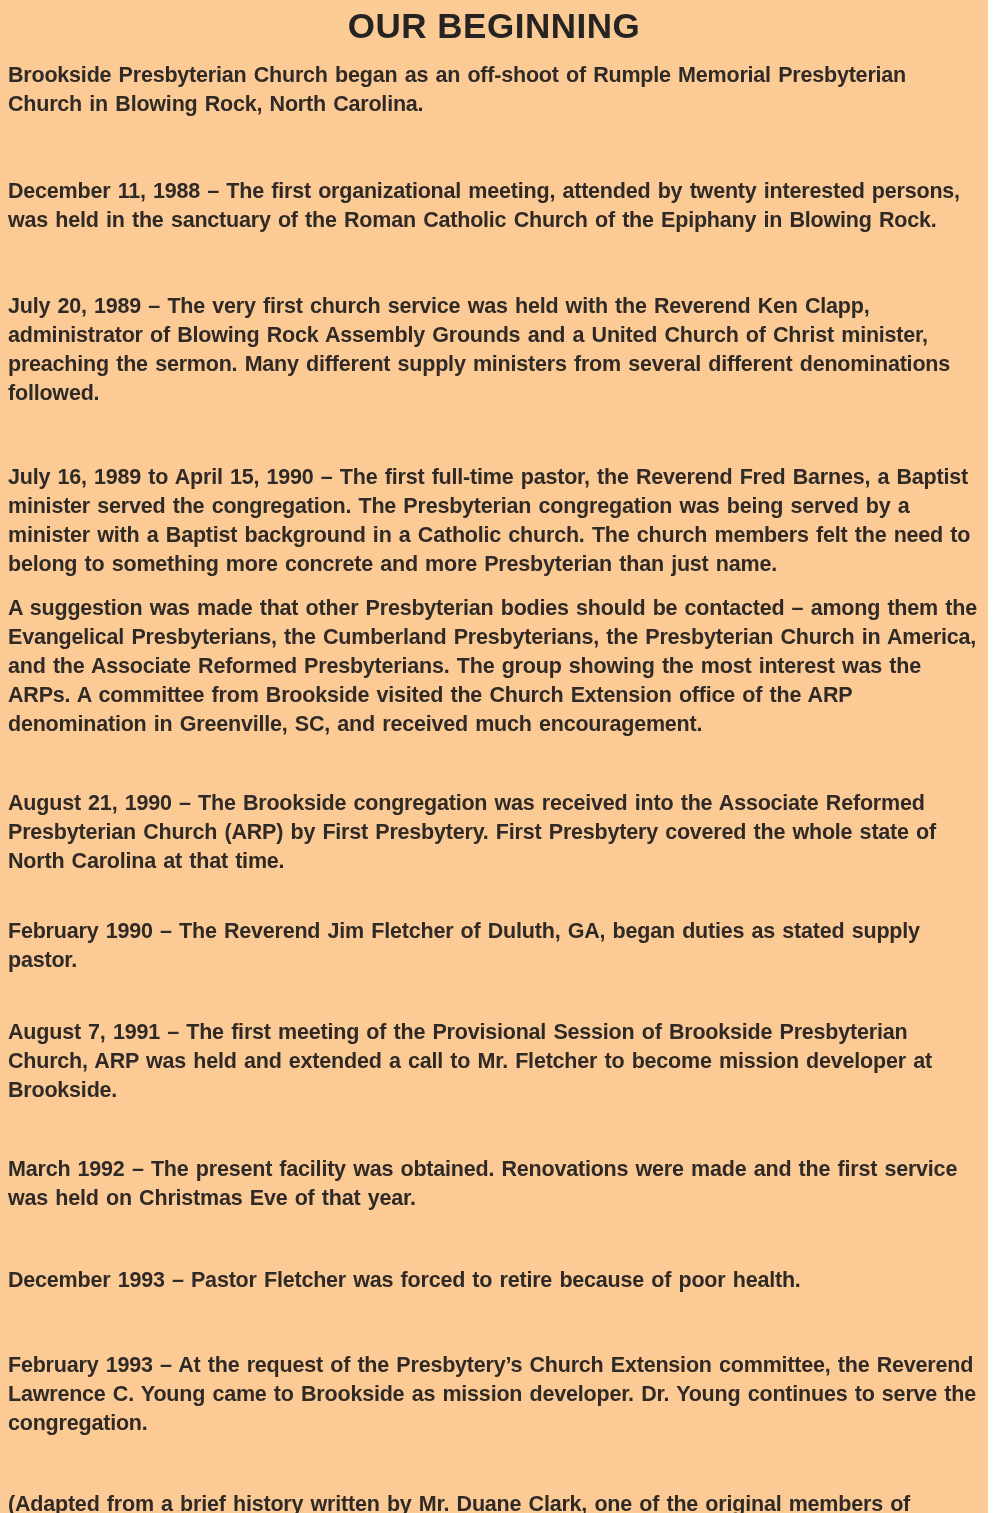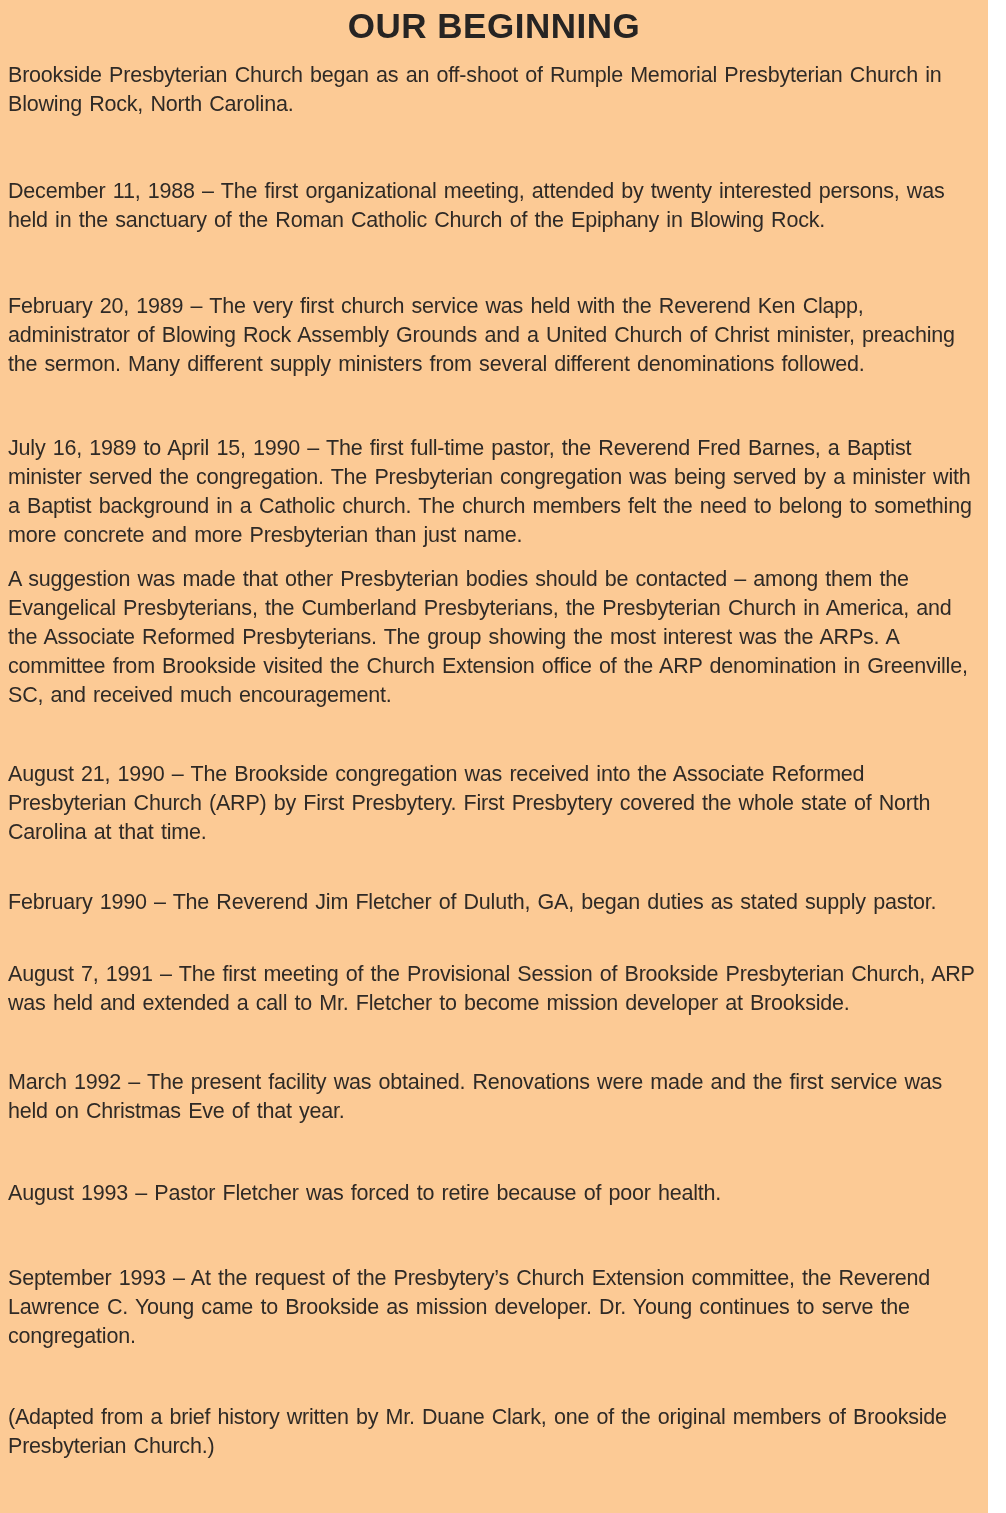--- a/index.html
+++ b/index.html
@@ -26,21 +26,21 @@
       letter-spacing: 0.5px;
       color: #262423;
     }
     .content {
       padding: 0 8px 0 8px;
     }
     .content p {
       margin: 0;
       font-size: 21.5px;
       line-height: 29px;
-      font-weight: 400;
+      font-weight: 700;
       letter-spacing: -0.2px;
       word-spacing: 1.5px;
       text-align: left;
     }
     
     .p0  { margin-top: 16px !important; }
     .p1  { margin-top: 58px !important; }
     .p2  { margin-top: 57px !important; }
     .p3  { margin-top: 55px !important; }
     .p4  { margin-top: 15px !important; }  
@@ -54,24 +54,24 @@
   </style>
 </head>
 <body>
 
 <div class="page">
   <h1 class="title">OUR BEGINNING</h1>
 
   <div class="content">
     <p class="p0">Brookside Presbyterian Church began as an off-shoot of Rumple Memorial Presbyterian Church in Blowing Rock, North Carolina.</p>
     <p class="p1">December 11, 1988 – The first organizational meeting, attended by twenty interested persons, was held in the sanctuary of the Roman Catholic Church of the Epiphany in Blowing Rock.</p>
-    <p class="p2">February 20, 1989 – The very first church service was held with the Reverend Ken Clapp, administrator of Blowing Rock Assembly Grounds and a United Church of Christ minister, preaching the sermon. Many different supply ministers from several different denominations followed.</p>
+    <p class="p2">July 20, 1989 – The very first church service was held with the Reverend Ken Clapp, administrator of Blowing Rock Assembly Grounds and a United Church of Christ minister, preaching the sermon. Many different supply ministers from several different denominations followed.</p>
     <p class="p3">July 16, 1989 to April 15, 1990 – The first full-time pastor, the Reverend Fred Barnes, a Baptist minister served the congregation. The Presbyterian congregation was being served by a minister with a Baptist background in a Catholic church. The church members felt the need to belong to something more concrete and more Presbyterian than just name.</p>
     <p class="p4">A suggestion was made that other Presbyterian bodies should be contacted – among them the Evangelical Presbyterians, the Cumberland Presbyterians, the Presbyterian Church in America, and the Associate Reformed Presbyterians. The group showing the most interest was the ARPs. A committee from Brookside visited the Church Extension office of the ARP denomination in Greenville, SC, and received much encouragement.</p>
     <p class="p5">August 21, 1990 – The Brookside congregation was received into the Associate Reformed Presbyterian Church (ARP) by First Presbytery. First Presbytery covered the whole state of North Carolina at that time.</p>
     <p class="p6">February 1990 – The Reverend Jim Fletcher of Duluth, GA, began duties as stated supply pastor.</p>
     <p class="p7">August 7, 1991 – The first meeting of the Provisional Session of Brookside Presbyterian Church, ARP was held and extended a call to Mr. Fletcher to become mission developer at Brookside.</p>
     <p class="p8">March 1992 – The present facility was obtained. Renovations were made and the first service was held on Christmas Eve of that year.</p>
-    <p class="p9">August 1993 – Pastor Fletcher was forced to retire because of poor health.</p>
-    <p class="p10">September 1993 – At the request of the Presbytery’s Church Extension committee, the Reverend Lawrence C. Young came to Brookside as mission developer. Dr. Young continues to serve the congregation.</p>
+    <p class="p9">December 1993 – Pastor Fletcher was forced to retire because of poor health.</p>
+    <p class="p10">February 1993 – At the request of the Presbytery’s Church Extension committee, the Reverend Lawrence C. Young came to Brookside as mission developer. Dr. Young continues to serve the congregation.</p>
     <p class="p11">(Adapted from a brief history written by Mr. Duane Clark, one of the original members of Brookside Presbyterian Church.)</p>
   </div>
 </div>
 
 </body></html>

